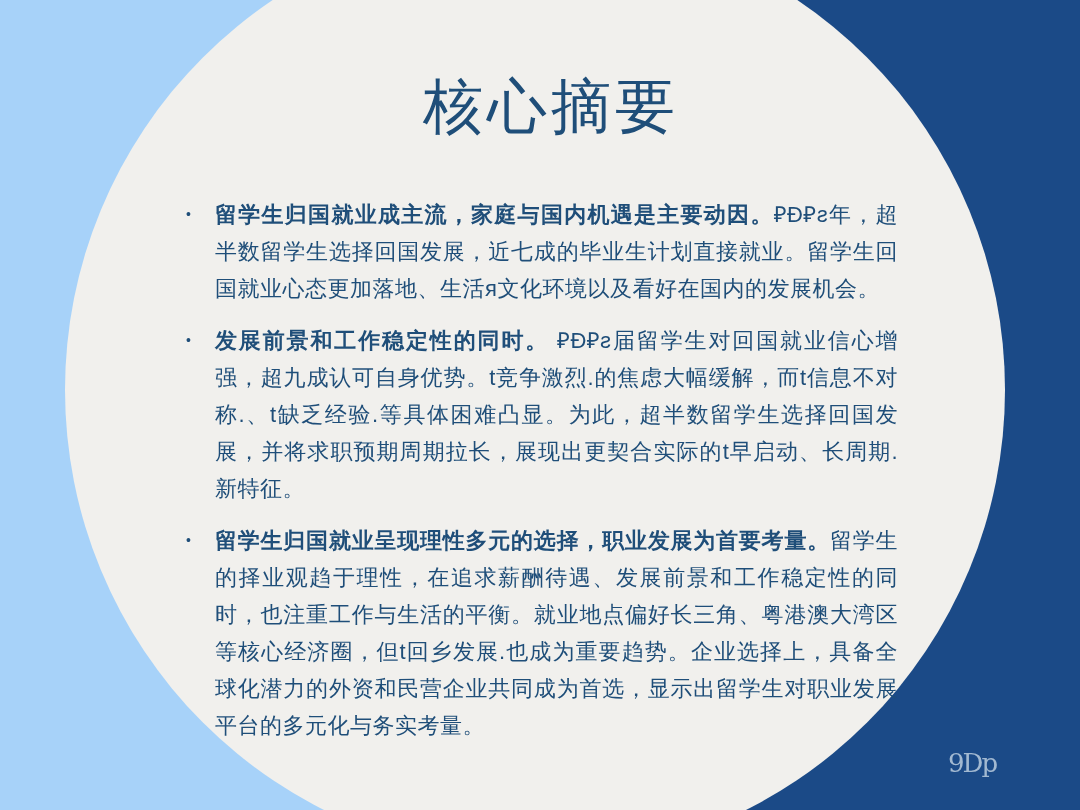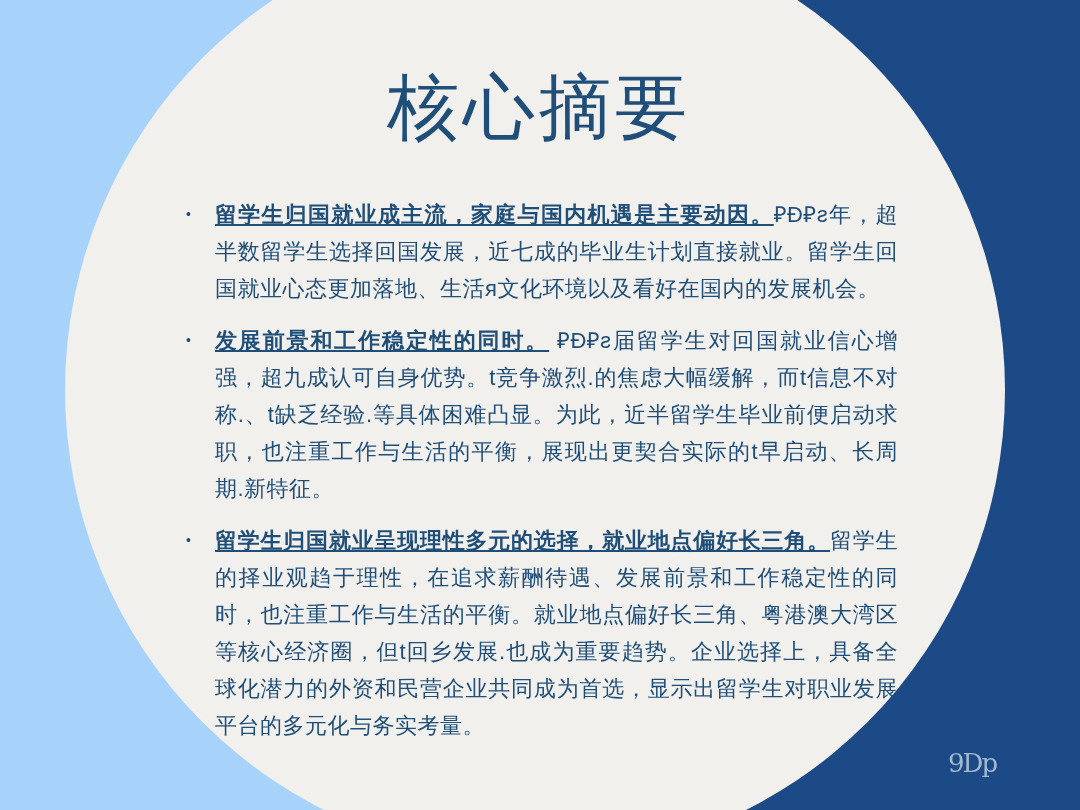--- a/index.html
+++ b/index.html
@@ -27,24 +27,24 @@
   .circle {
     position: absolute;
     left: 65px; top: -80px;
     width: 940px; height: 940px;
     border-radius: 50%;
     background: #f1f0ed;
   }
   .content { position: absolute; left: 0; top: 0; width: 1080px; height: 810px; }
   .title {
     position: absolute;
-    left: 174px; top: 52px; width: 730px;
+    left: 186px; top: 52px; width: 730px;
     margin: 0;
     text-align: center;
-    font-size: 72px;
+    font-size: 60px;
     font-weight: 500;
     letter-spacing: 4px;
     color: #1f4e79;
     line-height: 110px;
   }
   .bullets {
     position: absolute;
     left: 186px; top: 196px; width: 712px;
     margin: 0; padding: 0;
     list-style: none;
@@ -58,21 +58,21 @@
   }
   .text {
     flex: 1;
     margin: 0;
     font-size: 22px;
     line-height: 37px;
     color: #1f4e79;
     text-align: justify;
     letter-spacing: 0.5px;
   }
-  .text strong { font-weight: 700; text-decoration: underline; }
+  .text strong { font-weight: 700; }
   .watermark {
     position: absolute;
     left: 948px; top: 748px;
     width: 90px;
     font-family: "DejaVu Serif", serif;
     font-size: 26px;
     color: rgba(196, 212, 228, 0.8);
     letter-spacing: -2px;
   }
 </style>
@@ -87,23 +87,23 @@
   <div class="content">
     <h1 class="title">核心摘要</h1>
 
     <ul class="bullets">
       <li class="bullet">
         <span class="dot">•</span>
         <p class="text"><strong>留学生归国就业成主流，家庭与国内机遇是主要动因。</strong><span>₽Đ₽ƨ年，超半数留学生选择回国发展，近七成的毕业生计划直接就业。留学生回国就业心态更加落地、生活я文化环境以及看好在国内的发展机会。</span></p>
       </li>
       <li class="bullet">
         <span class="dot">•</span>
-        <p class="text"><strong>发展前景和工作稳定性的同时。</strong><span> ₽Đ₽ƨ届留学生对回国就业信心增强，超九成认可自身优势。t竞争激烈.的焦虑大幅缓解，而t信息不对称.、t缺乏经验.等具体困难凸显。为此，近半留学生毕业前便启动求职，也注重工作与生活的平衡，展现出更契合实际的t早启动、长周期.新特征。</span></p>
+        <p class="text"><strong>发展前景和工作稳定性的同时。</strong><span> ₽Đ₽ƨ届留学生对回国就业信心增强，超九成认可自身优势。t竞争激烈.的焦虑大幅缓解，而t信息不对称.、t缺乏经验.等具体困难凸显。为此，超半数留学生选择回国发展，并将求职预期周期拉长，展现出更契合实际的t早启动、长周期.新特征。</span></p>
       </li>
       <li class="bullet">
         <span class="dot">•</span>
-        <p class="text"><strong>留学生归国就业呈现理性多元的选择，就业地点偏好长三角。</strong><span>留学生的择业观趋于理性，在追求薪酬待遇、发展前景和工作稳定性的同时，也注重工作与生活的平衡。就业地点偏好长三角、粤港澳大湾区等核心经济圈，但t回乡发展.也成为重要趋势。企业选择上，具备全球化潜力的外资和民营企业共同成为首选，显示出留学生对职业发展平台的多元化与务实考量。</span></p>
+        <p class="text"><strong>留学生归国就业呈现理性多元的选择，职业发展为首要考量。</strong><span>留学生的择业观趋于理性，在追求薪酬待遇、发展前景和工作稳定性的同时，也注重工作与生活的平衡。就业地点偏好长三角、粤港澳大湾区等核心经济圈，但t回乡发展.也成为重要趋势。企业选择上，具备全球化潜力的外资和民营企业共同成为首选，显示出留学生对职业发展平台的多元化与务实考量。</span></p>
       </li>
     </ul>
   </div>
 
   <div class="watermark">9Dp</div>
 </div>
 
 </body></html>

